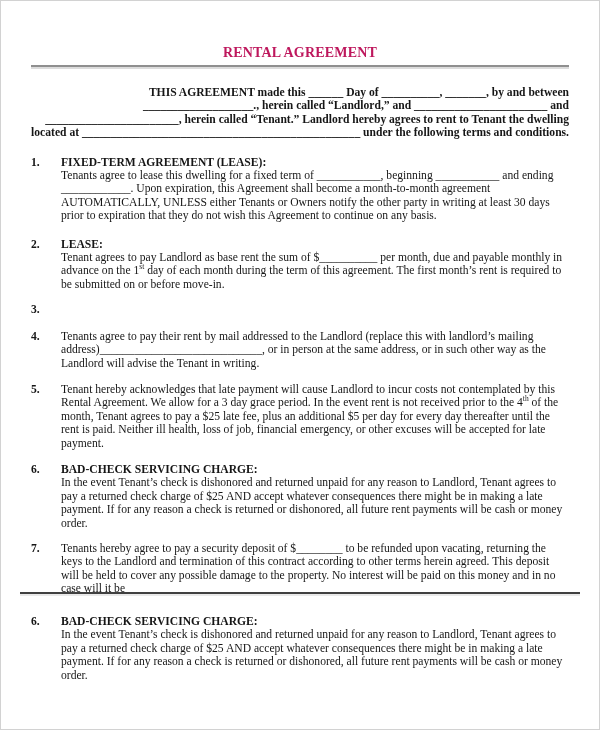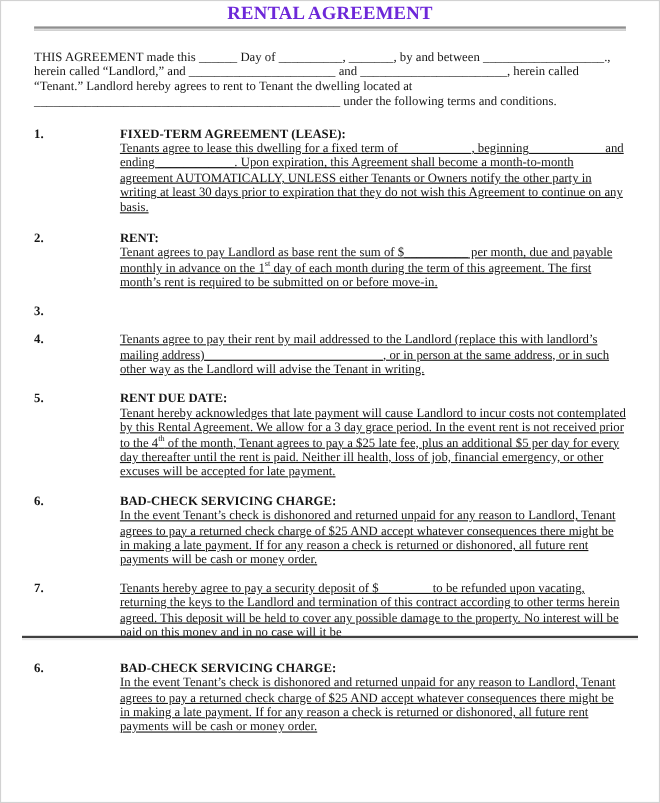--- a/index.html
+++ b/index.html
@@ -16,61 +16,61 @@
     width: 600px;
     height: 730px;
     background: #ffffff;
     border: 1px solid #d2d2d2;
     padding: 0 30px;
     overflow: hidden;
     font-family: "Liberation Serif", "DejaVu Serif", serif;
     color: #161616;
   }
   .doc-title {
+    margin-top: 41px;
     text-align: center;
-    font-size: 17px;
+    font-size: 14px;
     font-weight: 700;
     letter-spacing: 0.2px;
     line-height: 21px;
-    color: #6d28d9;
+    color: #be185d;
   }
   .title-rule {
     height: 2px;
     background: #8f8f8f;
     border-bottom: 2px solid #dcdcdc;
     margin-top: 2px;
   }
   .intro {
     margin: 17px 0 0 0;
     font-size: 11.6px;
     line-height: 13.4px;
-    text-align: left;
+    text-align: right;
     word-wrap: break-word;
+    font-weight: bold;
   }
   .section {
     display: flex;
     font-size: 11.6px;
     line-height: 13.4px;
   }
   .sec-num {
     flex: 0 0 30px;
     font-weight: 700;
   }
   .sec-main {
     flex: 1 1 auto;
     min-width: 0;
-    margin-left: 48px;
   }
   .sec-heading {
     font-weight: 700;
   }
   .sec-body {
     margin: 0;
     word-wrap: break-word;
-    text-decoration: underline;
   }
   .mt16 { margin-top: 16px; }
   .mt15 { margin-top: 15px; }
   .mt13 { margin-top: 13px; }
   .mt12 { margin-top: 12px; }
   .mt21 { margin-top: 21px; }
   .clipped {
     height: 50px;
     overflow: hidden;
   }
@@ -100,42 +100,41 @@
     <div class="sec-num">1.</div>
     <div class="sec-main">
       <div class="sec-heading">FIXED-TERM AGREEMENT (LEASE):</div>
       <p class="sec-body">Tenants agree to lease this dwelling for a fixed term of ___________, beginning ___________ and ending ____________.  Upon expiration, this Agreement shall become a month-to-month agreement AUTOMATICALLY, UNLESS either Tenants or Owners notify the other party in writing at least 30 days prior to expiration that they do not wish this Agreement to continue on any basis.</p>
     </div>
   </div>
 
   <div class="section mt15">
     <div class="sec-num">2.</div>
     <div class="sec-main">
-      <div class="sec-heading">RENT:</div>
+      <div class="sec-heading">LEASE:</div>
       <p class="sec-body"><span>Tenant agrees to pay Landlord as base rent the sum of $__________ per month, due and payable monthly in advance on the 1</span><sup>st</sup><span> day of each month during the term of this agreement.  The first month’s rent is required to be submitted on or before move-in.</span></p>
     </div>
   </div>
 
   <div class="section mt12">
     <div class="sec-num">3.</div>
     <div class="sec-main">
     </div>
   </div>
 
   <div class="section mt13">
     <div class="sec-num">4.</div>
     <div class="sec-main">
       <p class="sec-body">Tenants agree to pay their rent by mail addressed to the Landlord (replace this with landlord’s mailing address)____________________________, or in person at the same address, or in such other way as the Landlord will advise the Tenant in writing.</p>
     </div>
   </div>
 
   <div class="section mt13">
     <div class="sec-num">5.</div>
     <div class="sec-main">
-      <div class="sec-heading">RENT DUE DATE:</div>
       <p class="sec-body"><span>Tenant hereby acknowledges that late payment will cause Landlord to incur costs not contemplated by this Rental Agreement.  We allow for a 3 day grace period.  In the event rent is not received prior to the 4</span><sup>th</sup><span> of the month, Tenant agrees to pay a $25 late fee, plus an additional $5 per day for every day thereafter until the rent is paid.  Neither ill health, loss of job, financial emergency, or other excuses will be accepted for late payment.</span></p>
     </div>
   </div>
 
   <div class="section mt13">
     <div class="sec-num">6.</div>
     <div class="sec-main">
       <div class="sec-heading">BAD-CHECK SERVICING CHARGE:</div>
       <p class="sec-body">In the event Tenant’s check is dishonored and returned unpaid for any reason to Landlord, Tenant agrees to pay a returned check charge of $25 AND accept whatever consequences there might be in making a late payment.  If for any reason a check is returned or dishonored, all future rent payments will be cash or money order.</p>
     </div>

